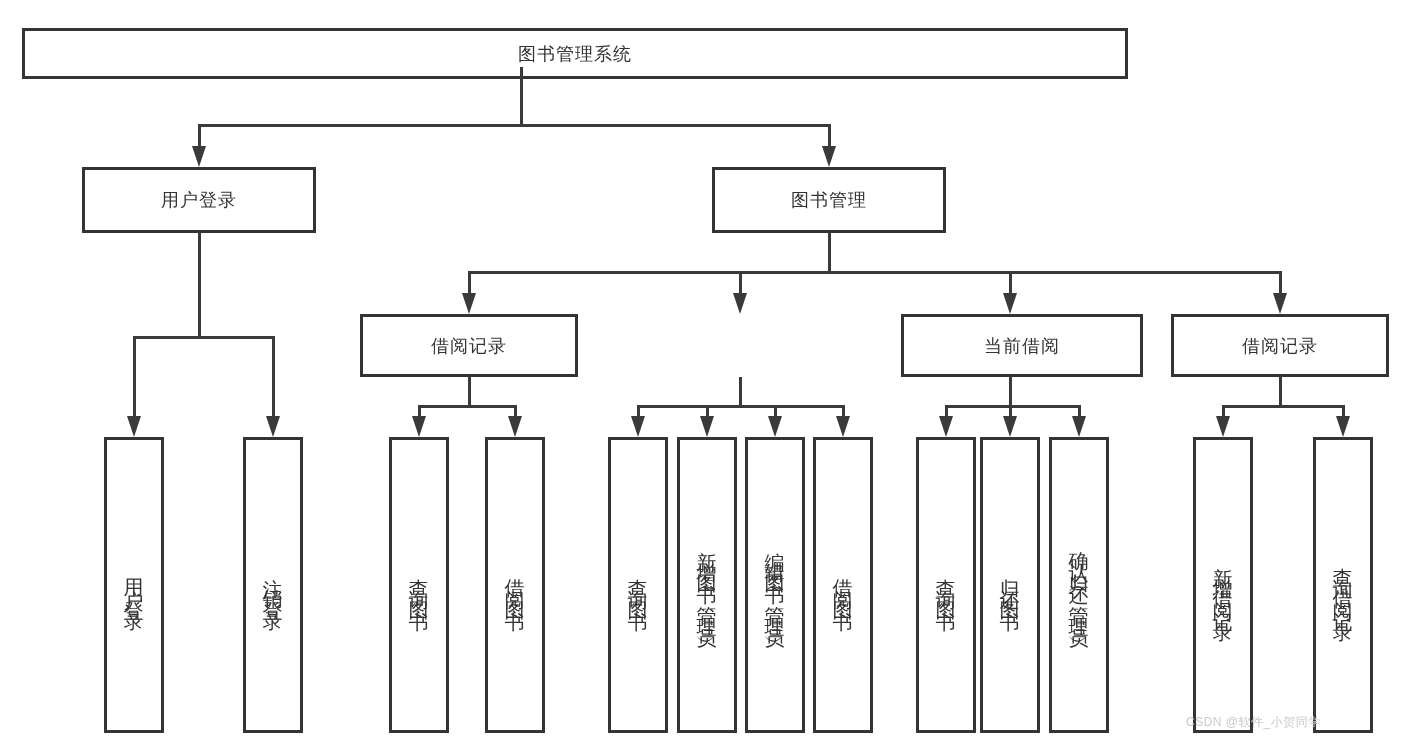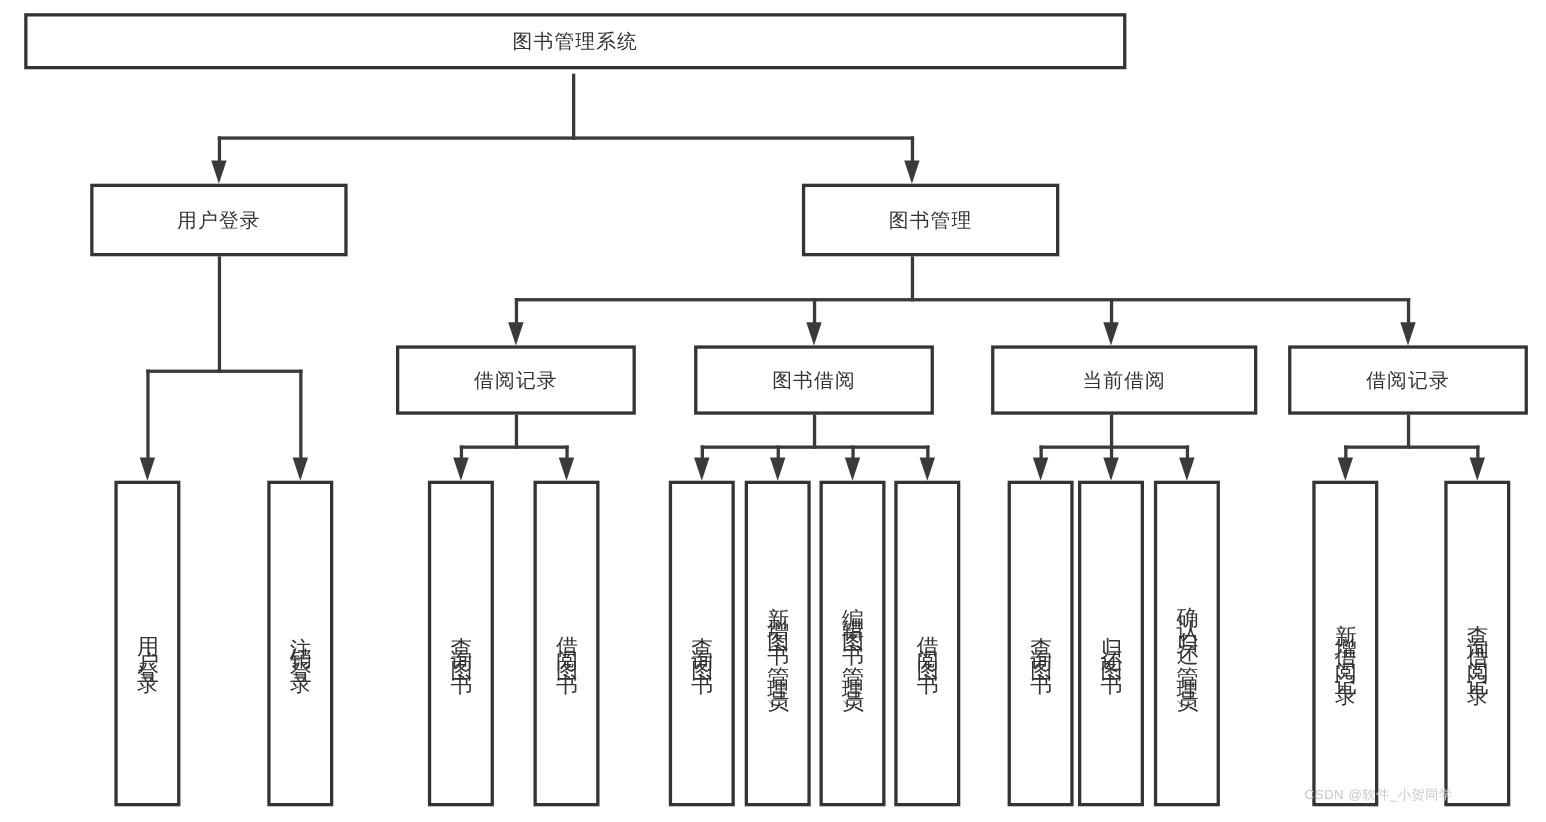--- a/index.html
+++ b/index.html
@@ -33,52 +33,51 @@
   .watermark {
     position:absolute; left:1186px; top:714px; z-index:5;
     font-size:12px; color:#c9c9c9; letter-spacing:0.5px; white-space:nowrap;
   }
 </style>
 </head>
 <body>
 
 <div class="canvas">
 
-  <div class="node" style="left:22px; top:12px; width:1002px; height:51px;text-align:right;">图书管理系统</div>
+  <div class="node" style="left:22px; top:28px; width:1106px; height:51px;text-align:right;">图书管理系统</div>
 
   <div class="v" style="left:520px; top:67px; height:60px;"></div>
   <div class="h" style="left:198px; top:124px; width:633px;"></div>
   <div class="v" style="left:198px; top:124px; height:25px;"></div>
   <div class="arw" style="left:192px; top:146px;"></div>
   <div class="v" style="left:828px; top:124px; height:25px;"></div>
   <div class="arw" style="left:822px; top:146px;"></div>
 
   <div class="node" style="left:82px; top:167px; width:234px; height:66px;">用户登录</div>
-  <div class="node" style="left:712px; top:167px; width:234px; height:66px;margin-left:17px;">图书管理</div>
+  <div class="node" style="left:712px; top:167px; width:234px; height:66px;">图书管理</div>
 
   <div class="v" style="left:198px; top:233px; height:106px;"></div>
   <div class="h" style="left:133px; top:336px; width:142px;"></div>
   <div class="v" style="left:133px; top:336px; height:82px;"></div>
   <div class="arw" style="left:127px; top:416px;"></div>
   <div class="v" style="left:272px; top:336px; height:82px;"></div>
   <div class="arw" style="left:266px; top:416px;"></div>
 
   <div class="v" style="left:828px; top:233px; height:41px;"></div>
   <div class="h" style="left:468px; top:271px; width:814px;"></div>
   <div class="v" style="left:468px; top:271px; height:24px;"></div>
   <div class="arw" style="left:462px; top:293px;"></div>
   <div class="v" style="left:739px; top:271px; height:24px;"></div>
   <div class="arw" style="left:733px; top:293px;"></div>
   <div class="v" style="left:1009px; top:271px; height:24px;"></div>
   <div class="arw" style="left:1003px; top:293px;"></div>
   <div class="v" style="left:1279px; top:271px; height:24px;"></div>
   <div class="arw" style="left:1273px; top:293px;"></div>
 
   <div class="node" style="left:360px; top:314px; width:218px; height:63px;">借阅记录</div>
-  <div class="node" style="left:631px; top:314px; width:218px; height:63px;">图书借阅</div>
   <div class="node" style="left:901px; top:314px; width:242px; height:63px;">当前借阅</div>
   <div class="node" style="left:1171px; top:314px; width:218px; height:63px;">借阅记录</div>
 
   <div class="v" style="left:468px; top:377px; height:31px;"></div>
   <div class="h" style="left:418px; top:405px; width:99px;"></div>
   <div class="v" style="left:418px; top:405px; height:12px;"></div>
   <div class="arw" style="left:412px; top:416px;"></div>
   <div class="v" style="left:514px; top:405px; height:12px;"></div>
   <div class="arw" style="left:508px; top:416px;"></div>
 

